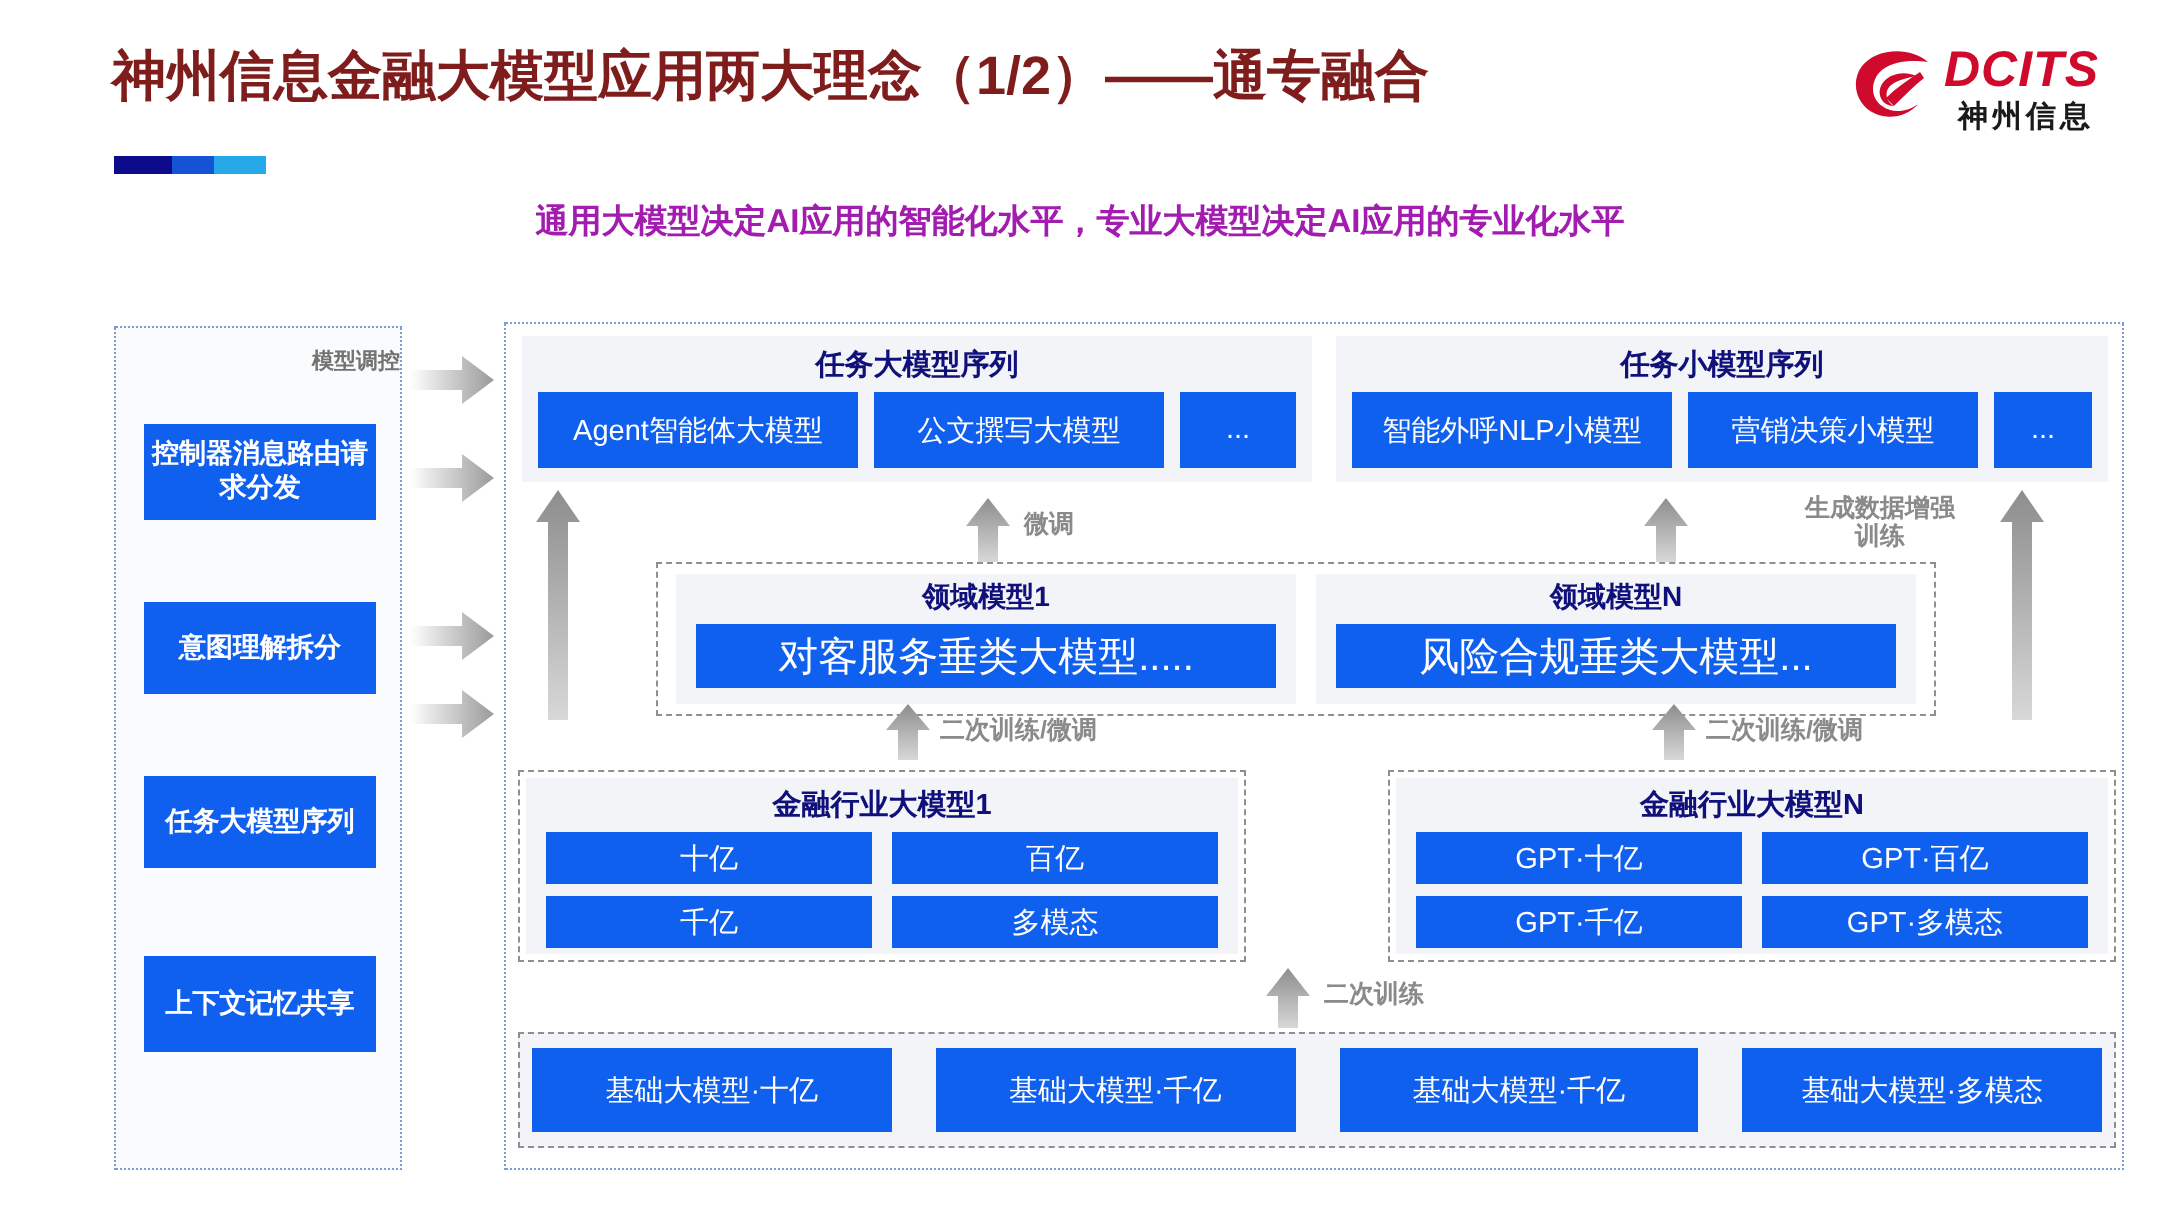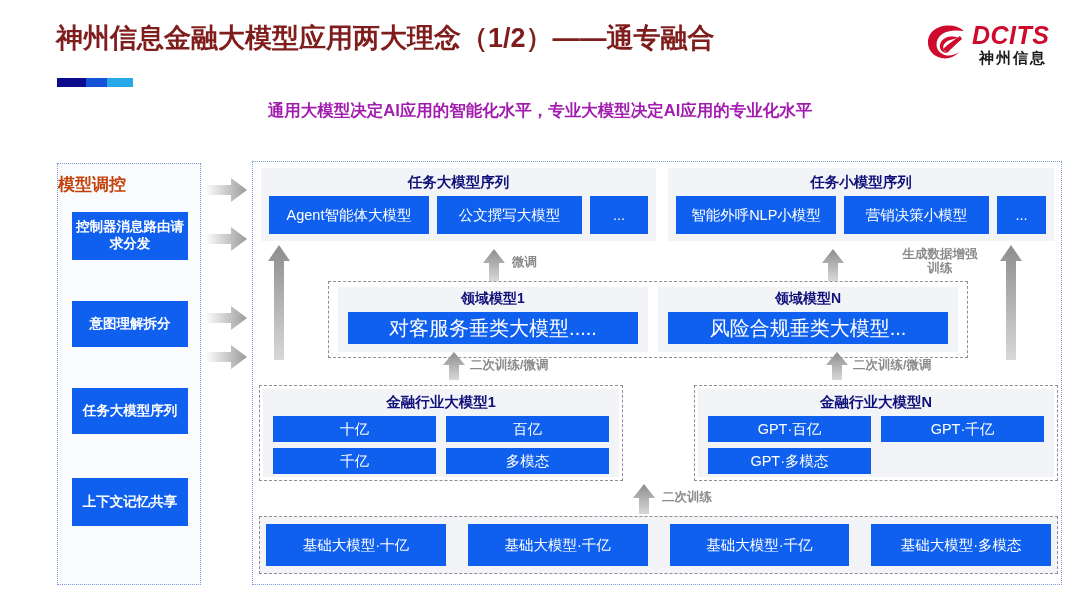--- a/index.html
+++ b/index.html
@@ -68,23 +68,23 @@
     position: absolute;
     left: 57px; top: 163px;
     width: 144px; height: 422px;
     border: 1px dotted #7e9bd6;
     background: #fafbfd;
     box-sizing: border-box;
   }
   .ctrl-title {
     position: absolute;
     left: 0; top: 9px; width: 100%;
-    text-align: left;
-    font-size: 17px; font-weight: bold;
-    color: #c2410c;
+    text-align: right;
+    font-size: 11px; font-weight: bold;
+    color: #737373;
   }
   .ctrl-item {
     position: absolute;
     left: 14px; width: 116px;
     background: #1060f0;
     color: #ffffff;
     font-size: 13.5px;
     font-weight: bold;
     display: flex;
     align-items: center;
@@ -377,20 +377,21 @@
       <div class="ind-cell">百亿</div>
       <div class="ind-cell">千亿</div>
       <div class="ind-cell">多模态</div>
     </div>
   </div>
 
   <div class="ind-box right"></div>
   <div class="ind-panel right">
     <div class="ind-title">金融行业大模型N</div>
     <div class="ind-grid">
+      <div class="ind-cell">GPT·十亿</div>
       <div class="ind-cell">GPT·百亿</div>
       <div class="ind-cell">GPT·千亿</div>
       <div class="ind-cell">GPT·多模态</div>
     </div>
   </div>
 
   <svg class="up-arrow" style="left:633px; top:484px; height:30px;" viewBox="0 0 22 30">
     <path d="M11 0 L22 14 H16 V30 H6 V14 H0 Z" fill="url(#gu)"></path>
   </svg>
   <div class="caption" style="left:662px; top:490px;">二次训练</div>

